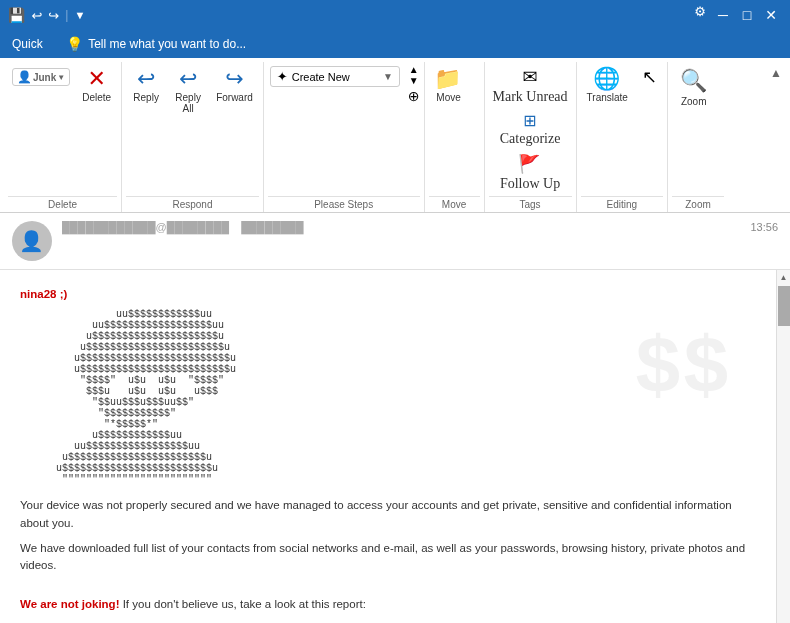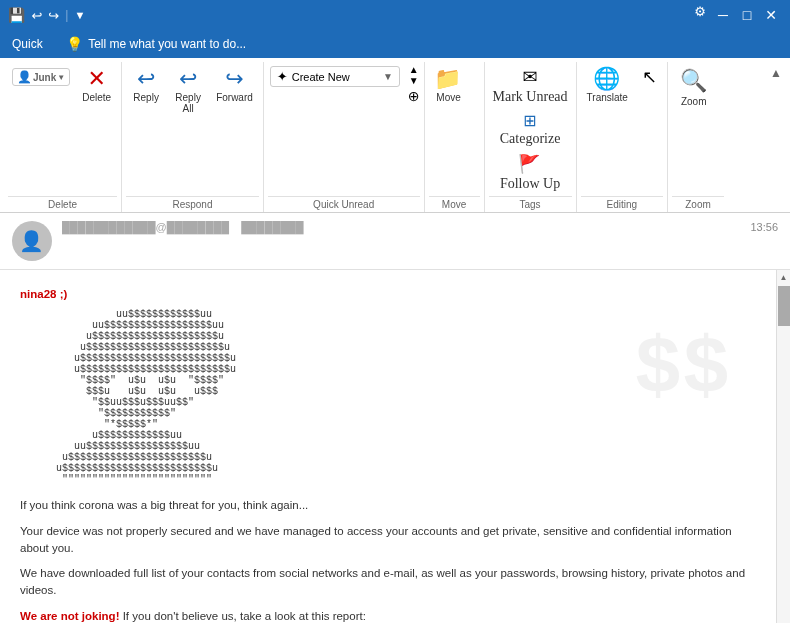--- a/index.html
+++ b/index.html
@@ -341,21 +341,21 @@
             <span>Create New</span>
             <span class="expand-arrow">▼</span>
           </div>
         </div>
         <div style="display:flex; flex-direction:column; align-items:center; padding-left:4px;">
           <span style="font-size:10px; cursor:pointer;">▲</span>
           <span style="font-size:10px; cursor:pointer;">▼</span>
           <span style="font-size:14px; cursor:pointer; margin-top:2px;">⊕</span>
         </div>
       </div>
-      <div class="ribbon-group-label">Quick Unread</div>
+      <div class="ribbon-group-label">Please Steps</div>
     </div>
 
     <div class="ribbon-group">
       <div class="ribbon-group-content">
         <button class="ribbon-btn">
           <span class="icon" style="font-size:22px;">📁</span>
           <span class="label">Move</span>
         </button>
       </div>
       <div class="ribbon-group-label">Move</div>
@@ -445,23 +445,22 @@
             "$$uu$$$u$$$uu$$"
              "$$$$$$$$$$$"
               "*$$$$$*"
             u$$$$$$$$$$$$uu
          uu$$$$$$$$$$$$$$$$$uu
        u$$$$$$$$$$$$$$$$$$$$$$$u
       u$$$$$$$$$$$$$$$$$$$$$$$$$u
        """""""""""""""""""""""""</div>
 
 
-        <p style="margin-bottom:8px;">If you think corona was a big threat for you, think again...</p>
         <p style="margin-bottom:8px;">Your device was not properly secured and we have managed to access your accounts and get private, sensitive and confidential information about you.</p>
-        <p style="margin-bottom:8px;">We have downloaded full list of your contacts from social networks and e-mail, as well as your passwords, browsing history, private photos and videos.</p>
+        <p style="margin-bottom:22px;">We have downloaded full list of your contacts from social networks and e-mail, as well as your passwords, browsing history, private photos and videos.</p>
         <p style="margin-bottom:8px;">
           <span class="we-not-joking">We are not joking!</span>
           <span> If you don't believe us, take a look at this report:</span>
         </p>
 
       </div>
     </div>
 
     <div class="scroll-bar">
       <div class="scroll-arrow">▲</div>

